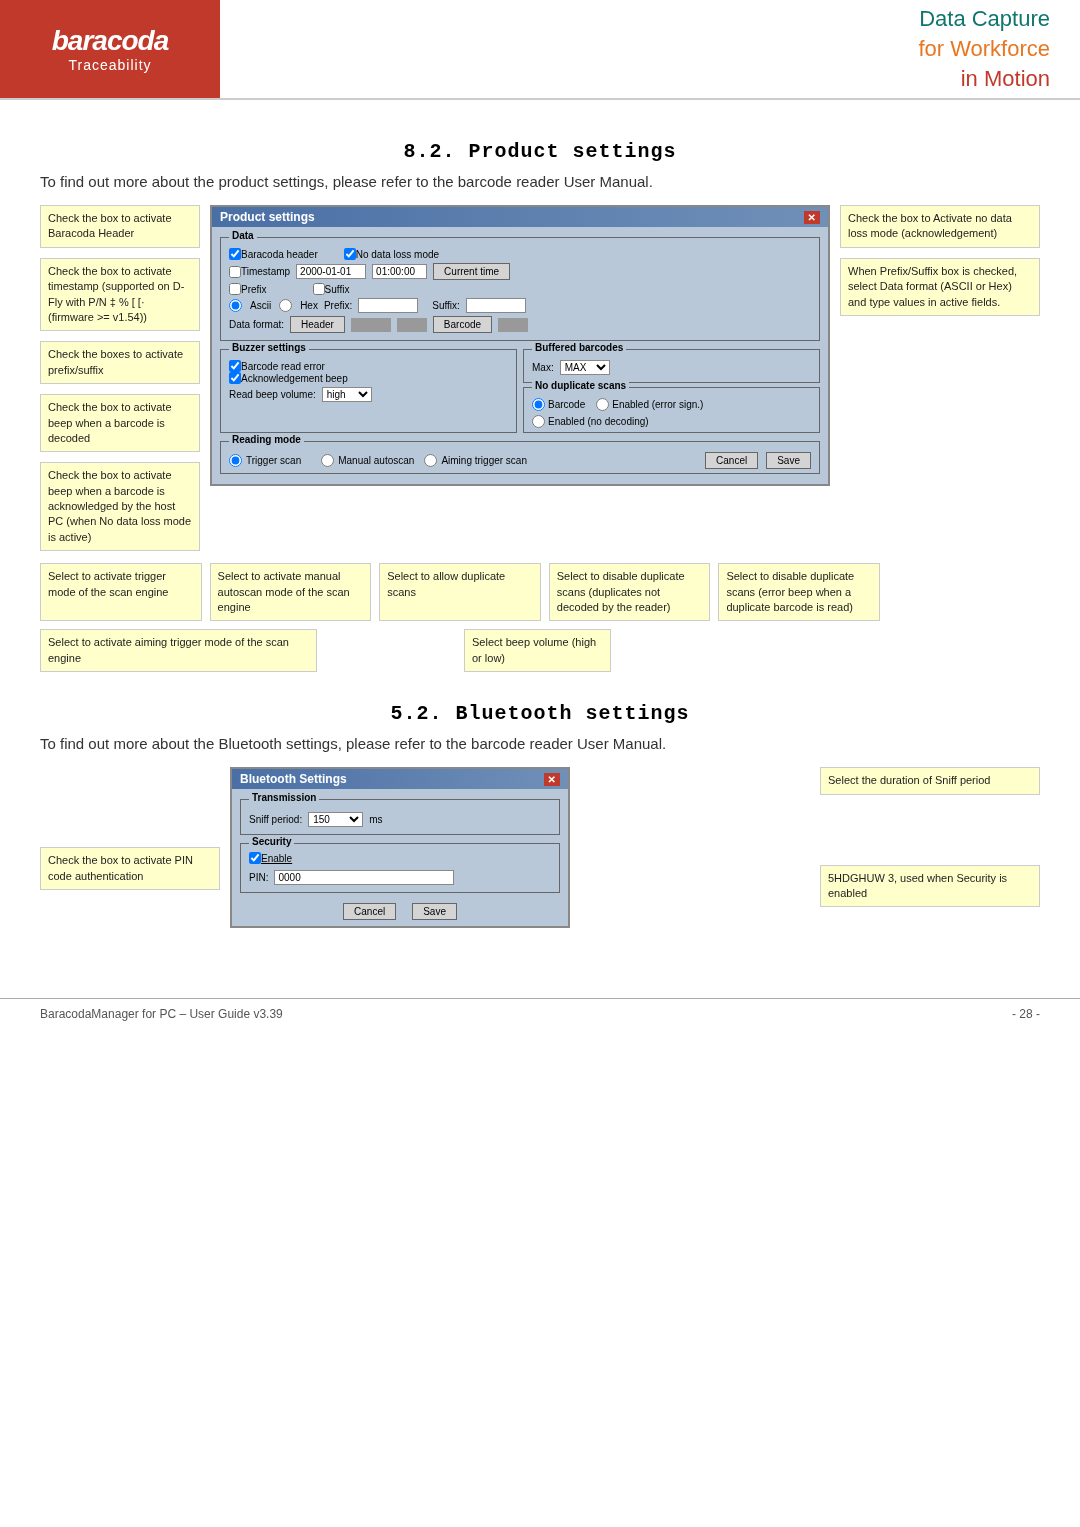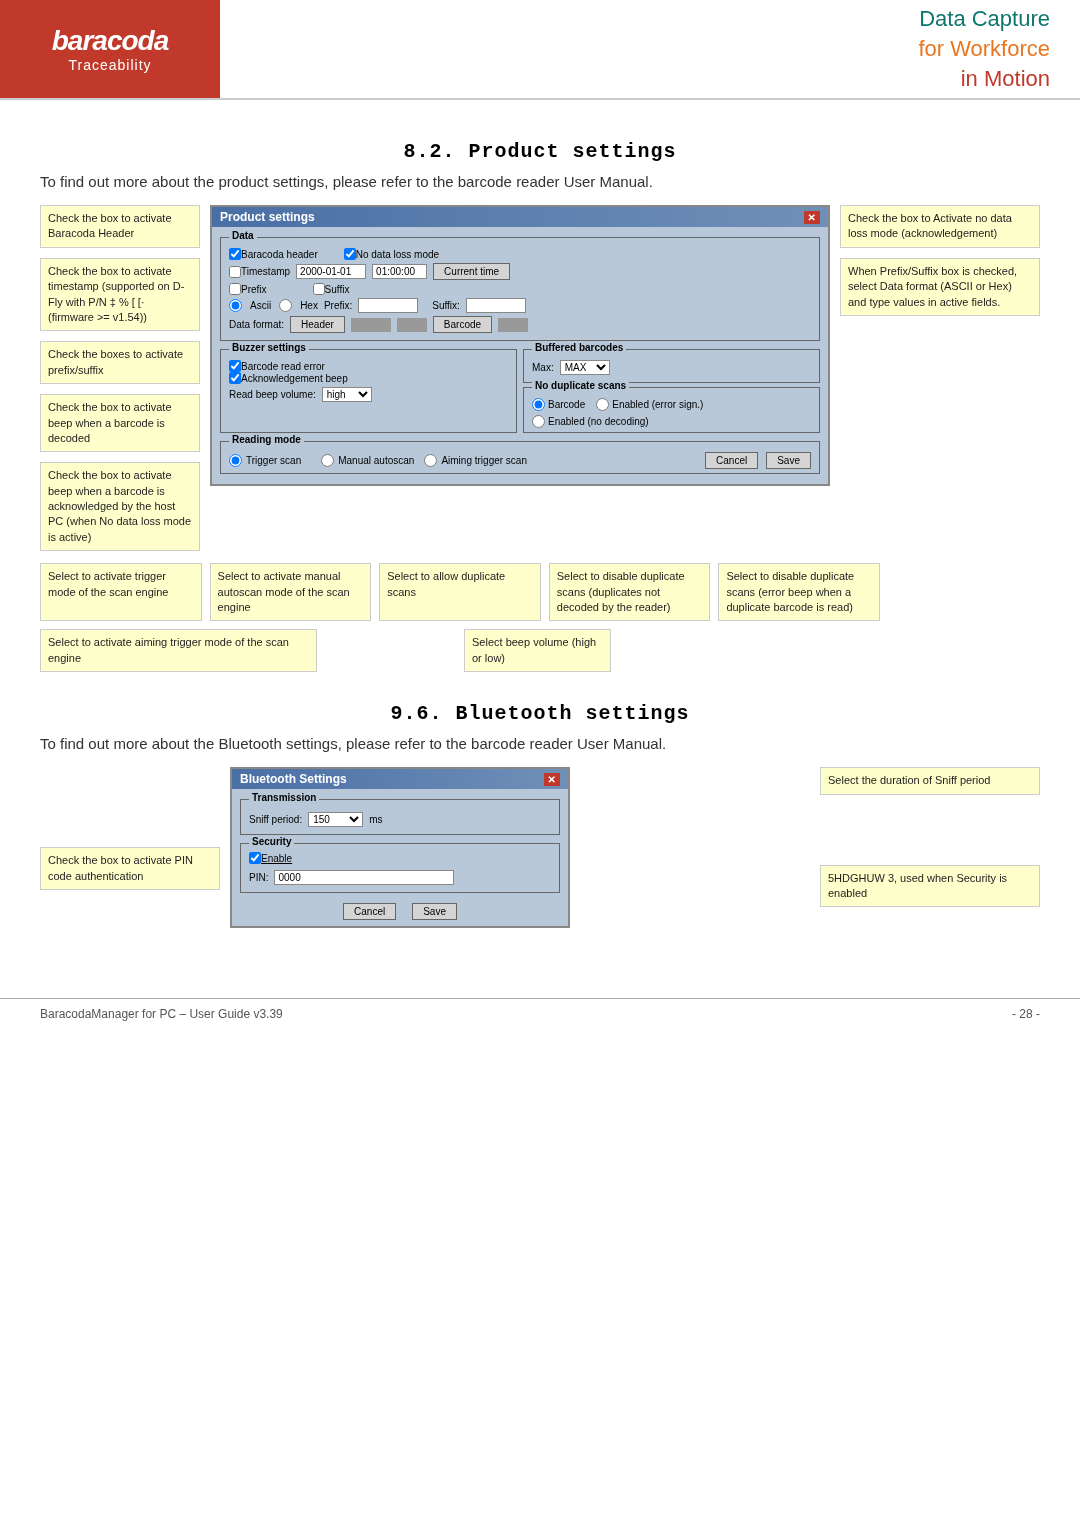--- a/index.html
+++ b/index.html
@@ -406,21 +406,21 @@
         <span>Select to activate aiming trigger mode of the scan engine</span>
       </div>
       <div style="flex:1;"></div>
       <div class="callout" style="flex:1;">
         <span>Select beep volume (high or low)</span>
       </div>
       <div style="flex:2;"></div>
     </div>
   </div>
 
-  <div class="section-title">9.6.   Bluetooth settings</div>
+  <div class="section-title">5.2.   Bluetooth settings</div>
   <div class="section-intro">To find out more about the Bluetooth settings, please refer to the barcode reader User Manual.</div>
 
   <div class="diagram-area">
     <div class="bluetooth-layout">
 
       <div class="left-callouts" style="padding-top:80px;">
         <div class="callout">
           <span>Check the box to activate PIN code authentication</span>
         </div>
       </div>

